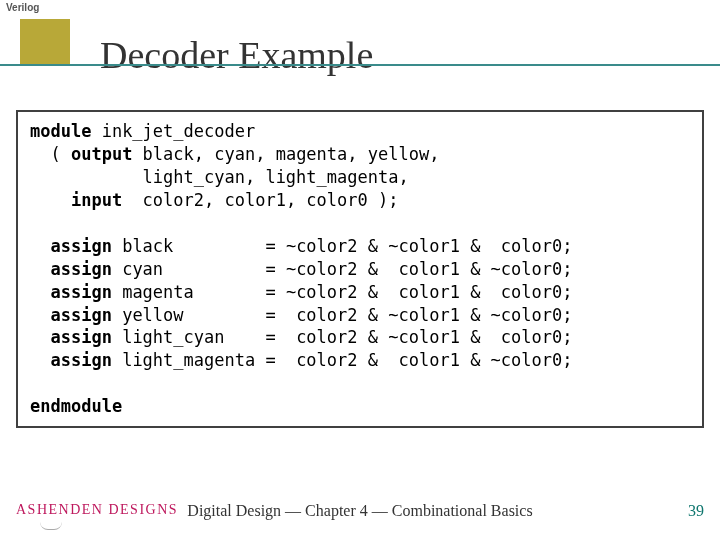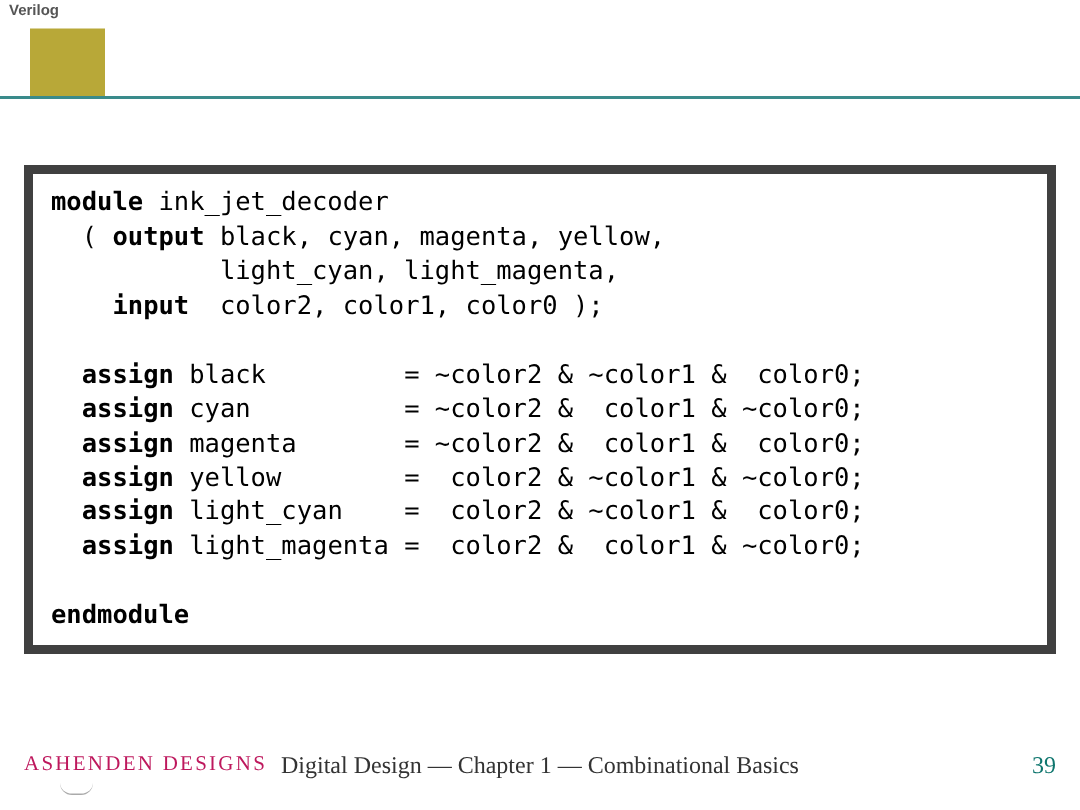--- a/index.html
+++ b/index.html
@@ -50,21 +50,21 @@
     left: 100px;
     font-family: "Times New Roman", serif;
     font-size: 38px;
     color: #333;
   }
   .code-box {
     position: absolute;
     top: 110px;
     left: 16px;
     right: 16px;
-    border: 6px solid #404040;
+    border: 2px solid #404040;
     padding: 8px 12px;
     font-family: "Lucida Console", Monaco, monospace;
     font-size: 17px;
     line-height: 1.35;
     white-space: pre;
     color: #000;
   }
   .code-box .kw {
     font-weight: bold;
   }
@@ -106,33 +106,34 @@
   }
 </style>
 </head>
 <body>
 
 <div class="badge">Verilog</div>
 
 <div class="header-bar">
   <div class="yellow-block"></div>
   <div class="teal-line"></div>
+  <div class="title">Decoder Example</div>
 </div>
 
 <div class="code-box"><span class="kw">module</span><span> ink_jet_decoder</span>
 <span>  ( </span><span class="kw">output</span><span> black, cyan, magenta, yellow,</span>
 <span>           light_cyan, light_magenta,</span>
 <span>    </span><span class="kw">input</span><span>  color2, color1, color0 );</span>
 
   <span class="kw">assign</span><span> black         = ~color2 &amp; ~color1 &amp;  color0;</span>
   <span class="kw">assign</span><span> cyan          = ~color2 &amp;  color1 &amp; ~color0;</span>
   <span class="kw">assign</span><span> magenta       = ~color2 &amp;  color1 &amp;  color0;</span>
   <span class="kw">assign</span><span> yellow        =  color2 &amp; ~color1 &amp; ~color0;</span>
   <span class="kw">assign</span><span> light_cyan    =  color2 &amp; ~color1 &amp;  color0;</span>
   <span class="kw">assign</span><span> light_magenta =  color2 &amp;  color1 &amp; ~color0;</span>
 
 <span class="kw">endmodule</span></div>
 
 <div class="logo">ASHENDEN DESIGNS</div>
 <div class="logo-under"></div>
 
-<div class="footer">Digital Design — Chapter 1 — Combinational Basics</div>
+<div class="footer">Digital Design — Chapter 4 — Combinational Basics</div>
 <div class="page-num">39</div>
 
 </body></html>

